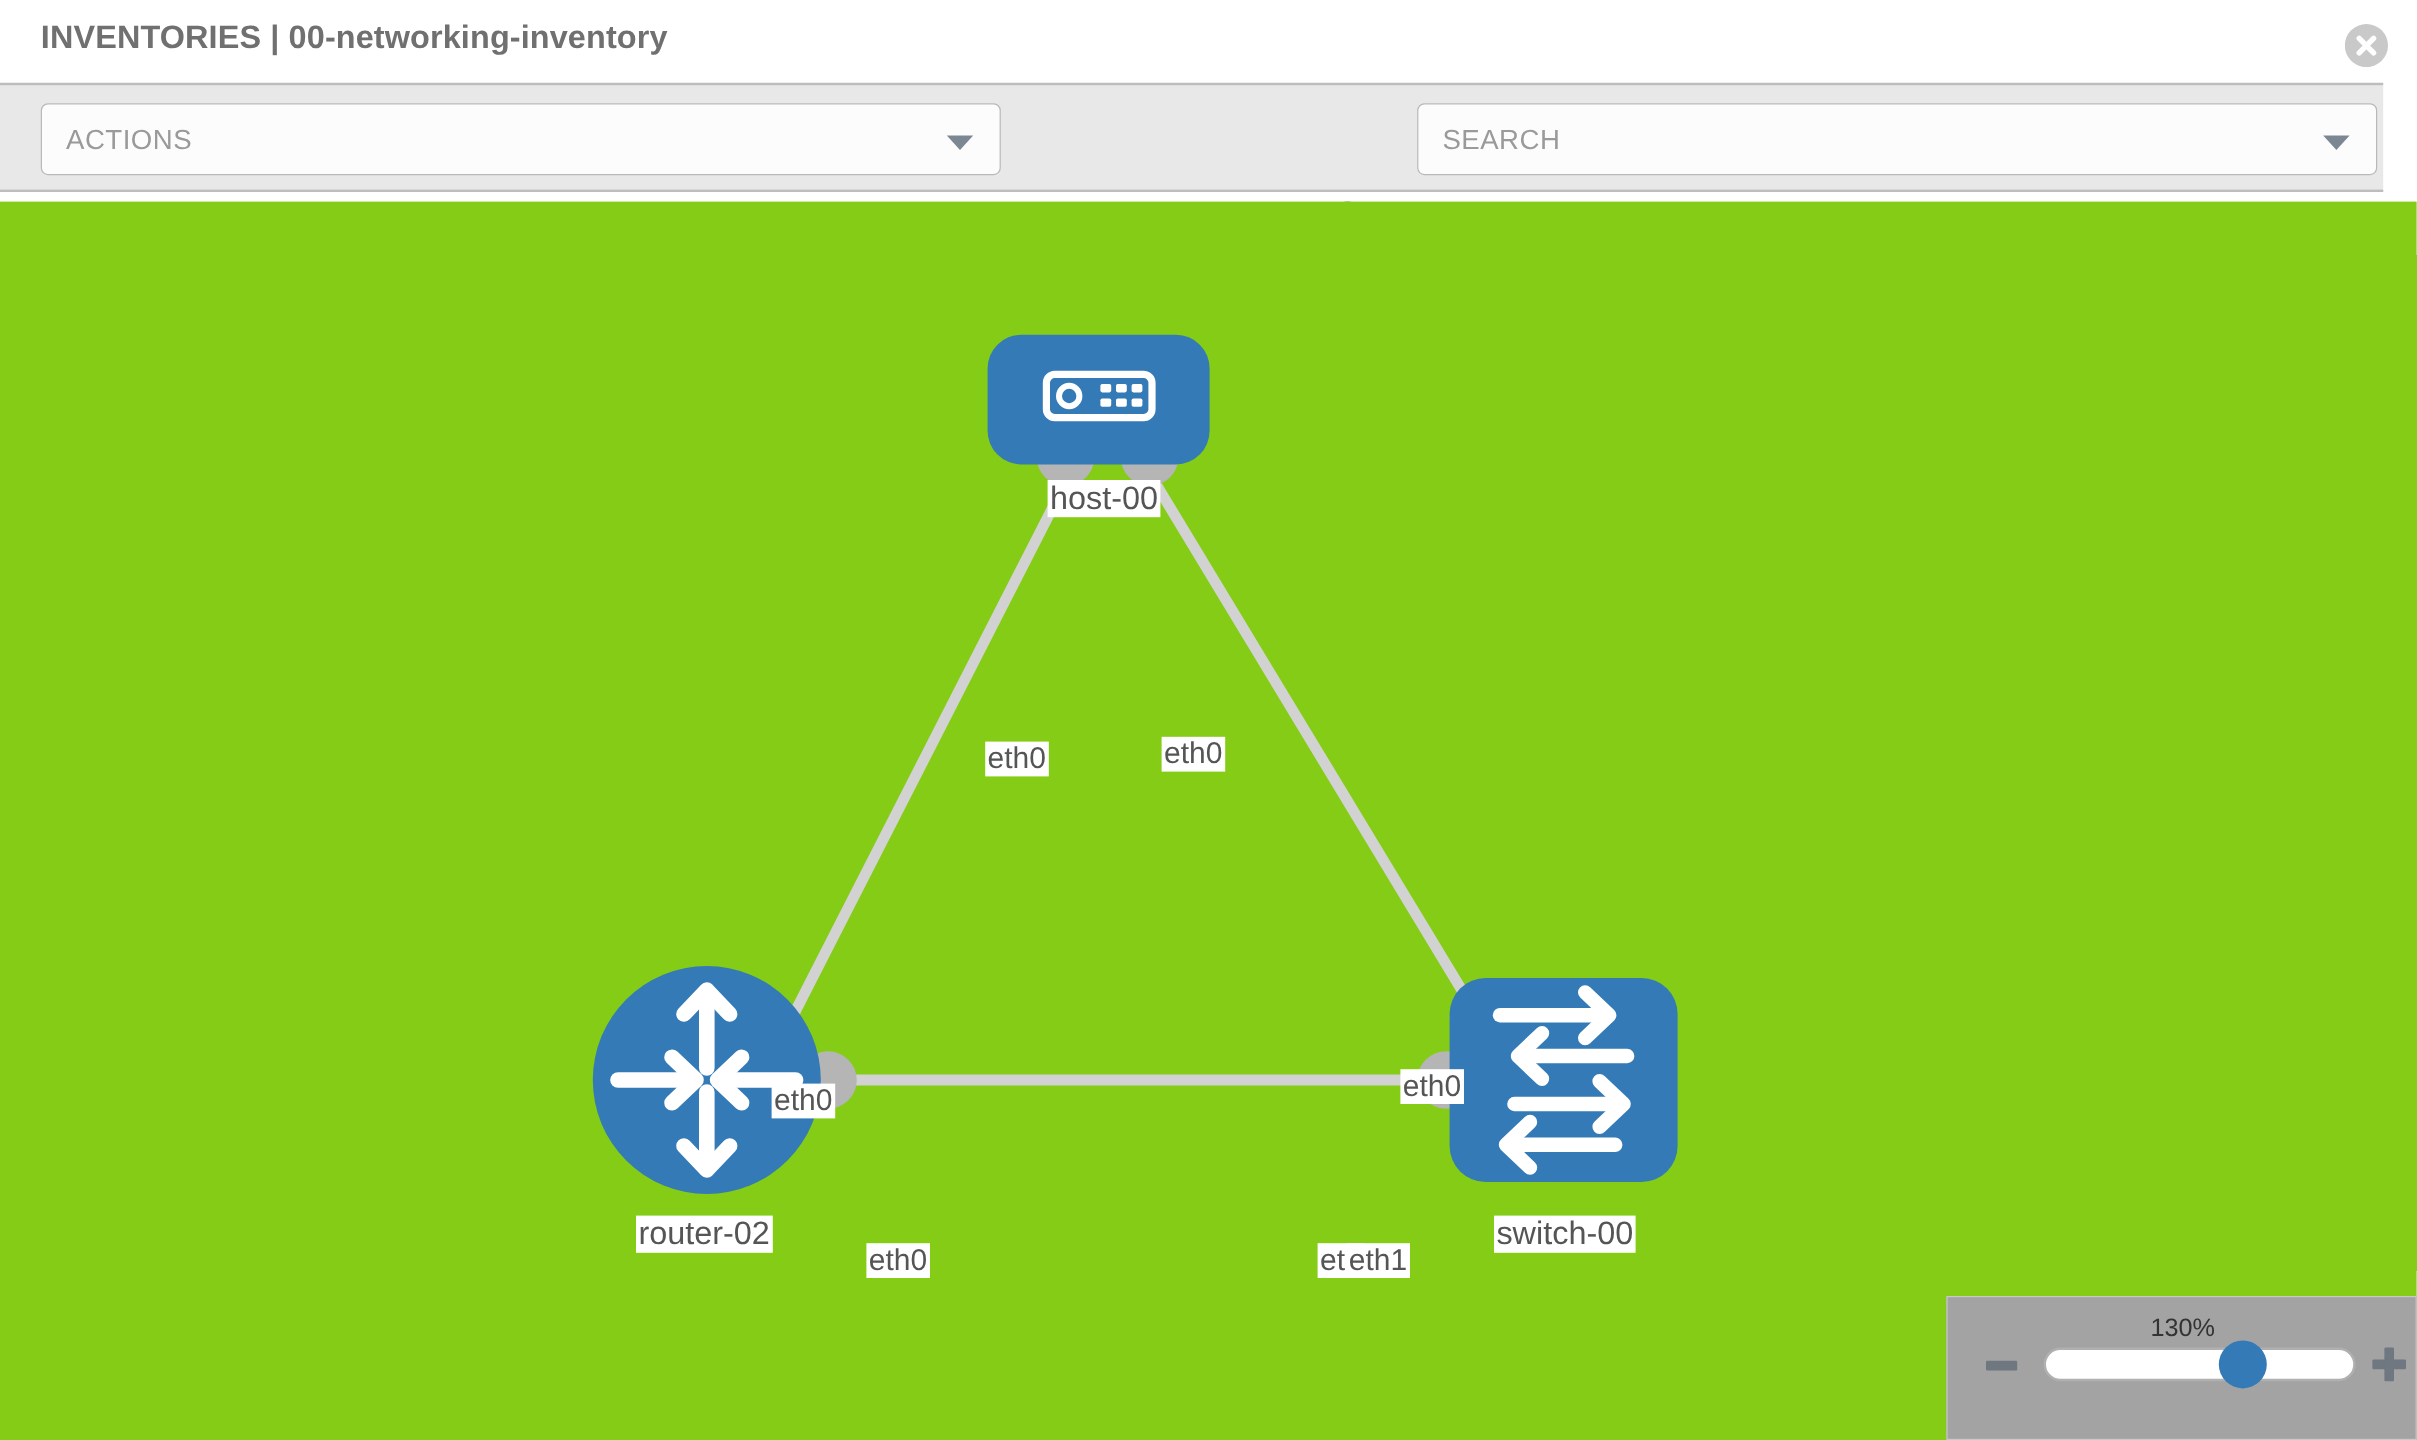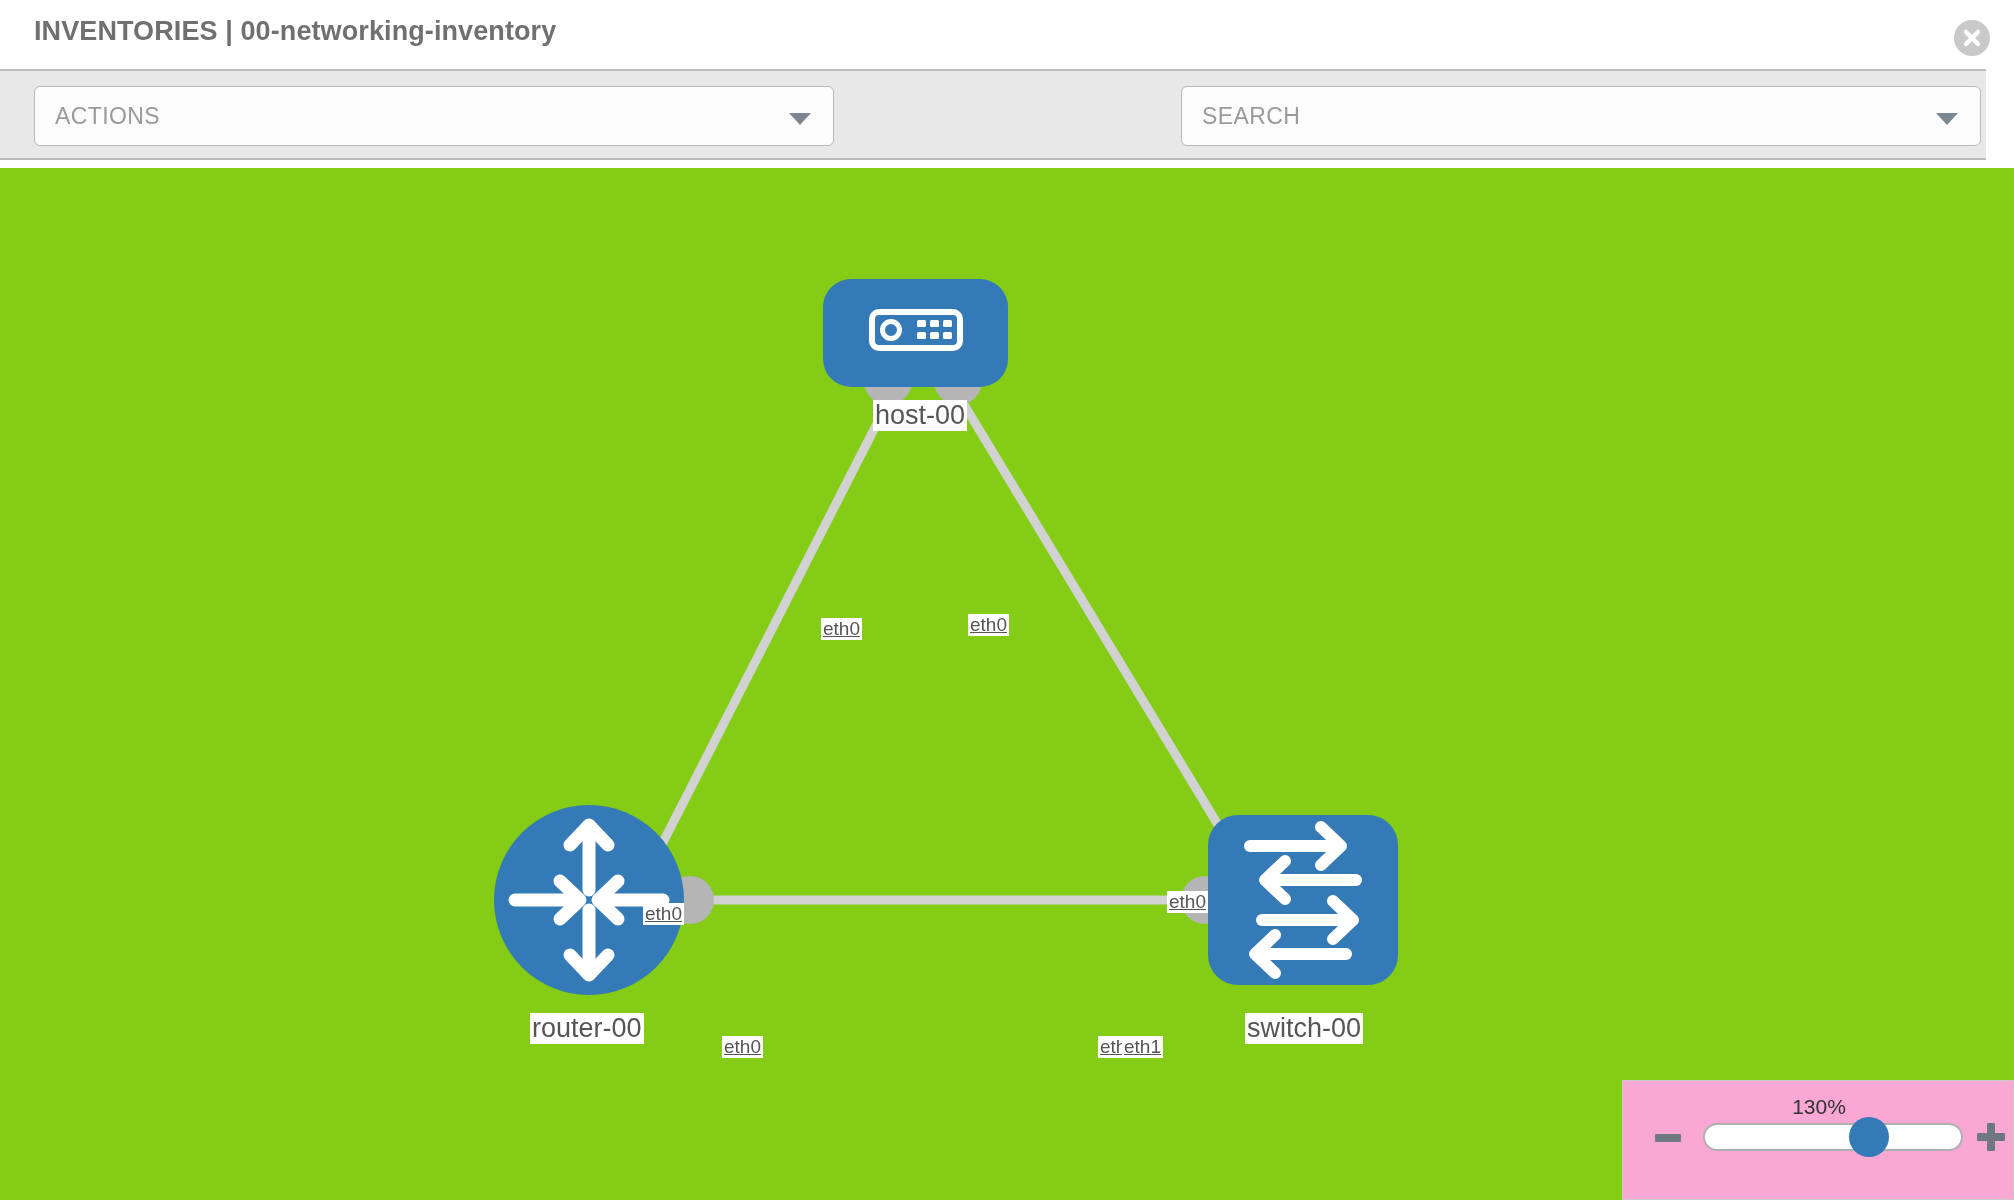--- a/index.html
+++ b/index.html
@@ -151,36 +151,35 @@
     position: absolute;
     font-size: 27px;
     color: #555555;
     background: #ffffff;
     white-space: nowrap;
     padding: 0 2px;
   }
 
   .iface-label {
     position: absolute;
-    font-size: 19px;
+    font-size: 25px;
     color: #555555;
     background: #ffffff;
     white-space: nowrap;
     padding: 0 2px;
-    text-decoration: underline;
   }
 
   
   .zoom-panel {
     position: absolute;
     left: 1622px;
     top: 1080px;
     width: 392px;
     height: 120px;
-    background: #f9a8d4;
+    background: #a3a3a3;
     border: 1px solid #c9c9c9;
   }
 
   .zoom-percent {
     position: absolute;
     left: 0;
     top: 14px;
     width: 392px;
     text-align: center;
     font-size: 21px;
@@ -349,21 +348,21 @@
           <path d="M1333 733 L1353 752 L1333 771"></path>
 
           <path d="M1346 786 L1256 786"></path>
           <path d="M1275 767 L1255 786 L1275 805"></path>
         </g>
       </g>
     </svg>
 
     <span class="node-label" style="left:873px; top:232px;">host-00</span>
 
-    <span class="node-label" style="left:530px; top:845px;">router-00</span>
+    <span class="node-label" style="left:530px; top:845px;">router-02</span>
 
     <span class="node-label" style="left:1245px; top:845px;">switch-00</span>
 
     <span class="iface-label" style="left:821px; top:450px;">eth0</span>
 
     <span class="iface-label" style="left:968px; top:446px;">eth0</span>
 
     <span class="iface-label" style="left:643px; top:735px;">eth0</span>
 
     <span class="iface-label" style="left:1167px; top:723px;">eth0</span>

